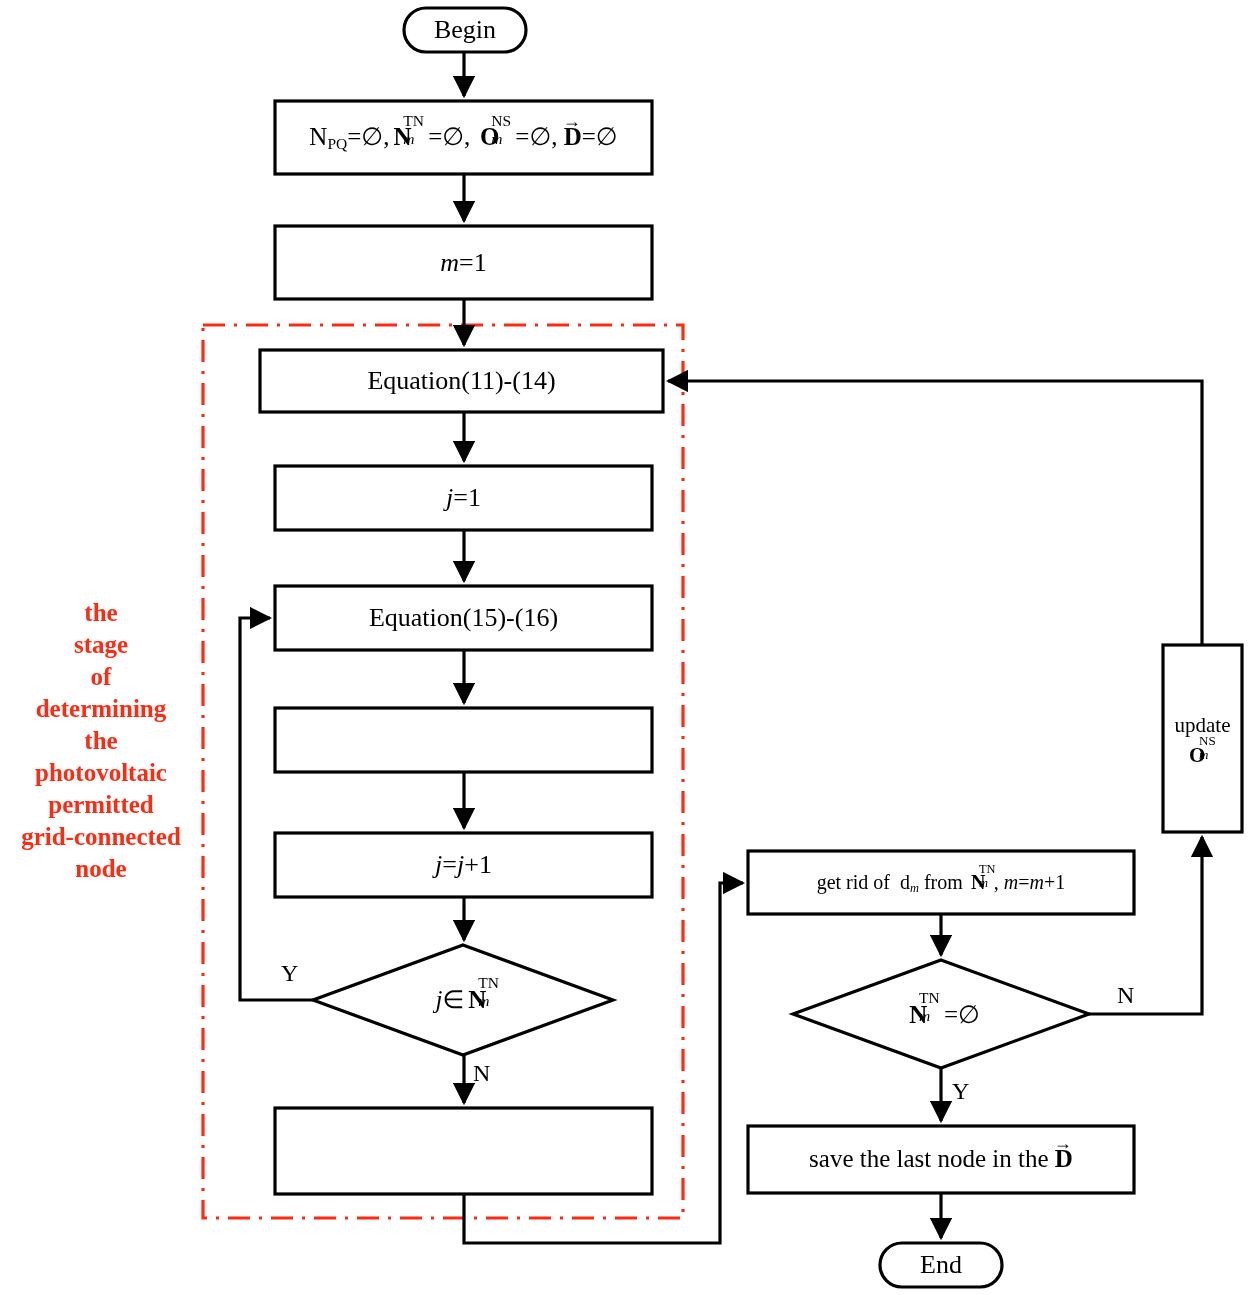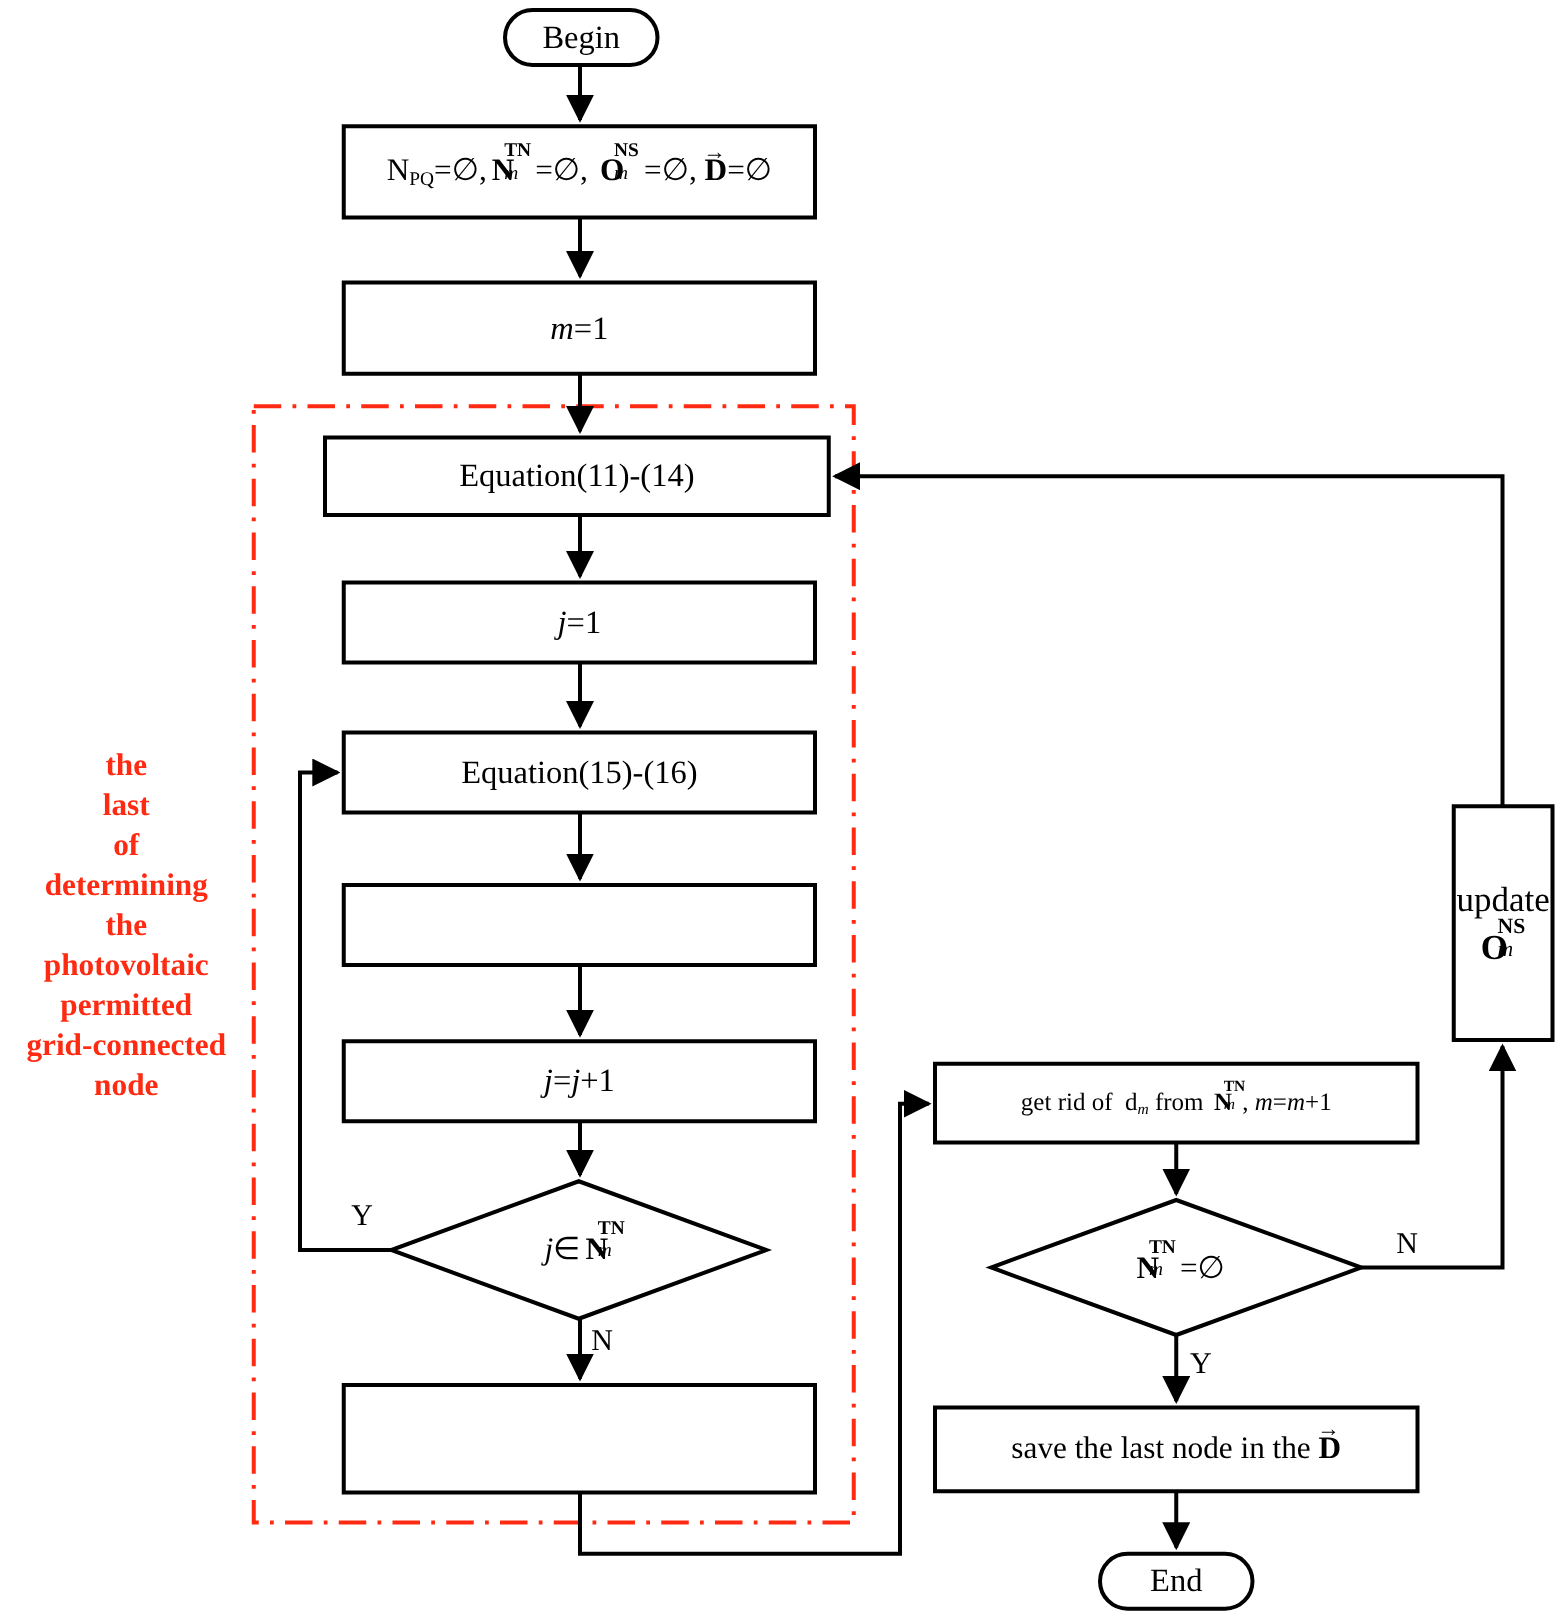--- a/index.html
+++ b/index.html
@@ -12,41 +12,41 @@
     display:flex;align-items:center;justify-content:center;
     text-align:center;
     font-family:"Liberation Serif",serif;
     color:#000;
     pointer-events:none;
     line-height:1.15;
   }
   .f26{font-size:26px;}
   .f25{font-size:25px;}
   .f24{font-size:20px;}
-  .f22{font-size:28px;}
+  .f22{font-size:21px;}
 
   .lbl{position:absolute;font-family:"Liberation Serif",serif;font-size:24px;color:#000;}
 
   .redlabel{
     position:absolute;
     color:#ff2a12;
     font-family:"Liberation Serif",serif;
     font-size:25px;
     text-align:center;
     line-height:1.28;
     font-weight:bold;
   }
 
   sub{font-size:0.62em;vertical-align:-0.28em;line-height:0;}
   .it{font-style:italic;}
   .bd{font-weight:bold;}
   .vecD{position:relative;display:inline-block;font-weight:bold;font-style:normal;}
   .vecD .ar{position:absolute;left:-1px;top:-0.62em;font-size:0.72em;font-weight:normal;line-height:1;}
   .stk{display:inline-block;position:relative;vertical-align:baseline;}
-  .stk .sup{position:absolute;left:0;top:-0.72em;font-size:0.62em;font-weight:bold;white-space:nowrap;text-align:right;}
+  .stk .sup{position:absolute;left:0;top:-0.72em;font-size:0.62em;font-weight:normal;white-space:nowrap;text-align:right;}
   .stk .sub{position:absolute;left:0;top:0.42em;font-size:0.62em;font-style:italic;font-weight:normal;white-space:nowrap;}
 </style>
 </head>
 <body>
 
 <div id="stage">
 
   <svg id="canvas" viewBox="0 0 1250 1295" xmlns="http://www.w3.org/2000/svg">
     <defs>
       <marker id="arrow" viewBox="0 0 10 10" refX="9" refY="5" markerWidth="7" markerHeight="7" orient="auto-start-reverse">
@@ -163,21 +163,21 @@
 
   <div class="nodeText f26" style="left:880px;top:1243px;width:122px;height:44px;">End</div>
 
   <div class="lbl" style="left:281px;top:960px;">Y</div>
   <div class="lbl" style="left:473px;top:1060px;">N</div>
   <div class="lbl" style="left:1117px;top:982px;">N</div>
   <div class="lbl" style="left:952px;top:1078px;">Y</div>
 
   <div class="redlabel" style="left:8px;top:597px;width:186px;">
     <div>the</div>
-    <div>last</div>
+    <div>stage</div>
     <div>of</div>
     <div>determining</div>
     <div>the</div>
     <div>photovoltaic</div>
     <div>permitted</div>
     <div>grid-connected</div>
     <div>node</div>
   </div>
 
 </div>

